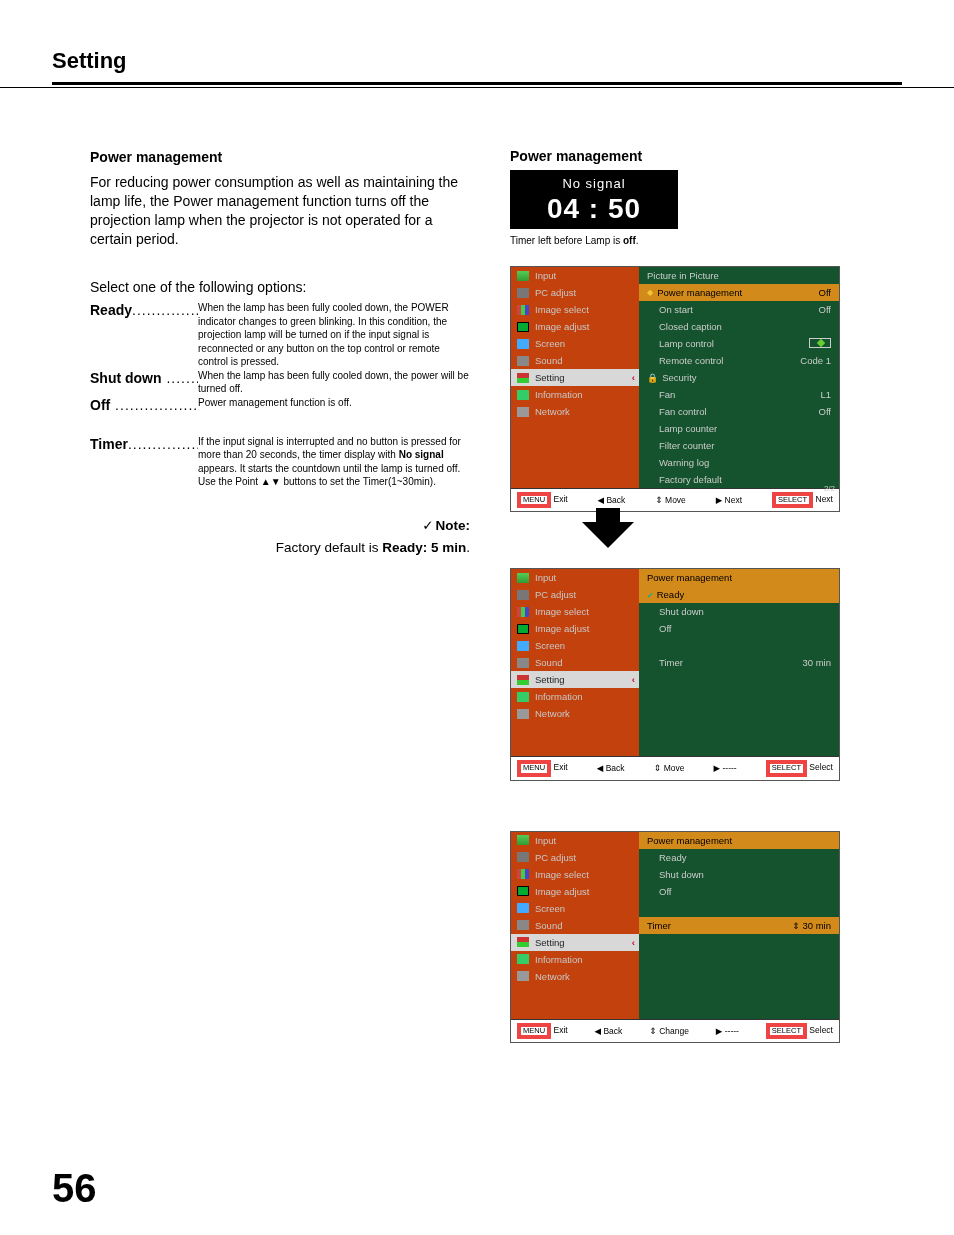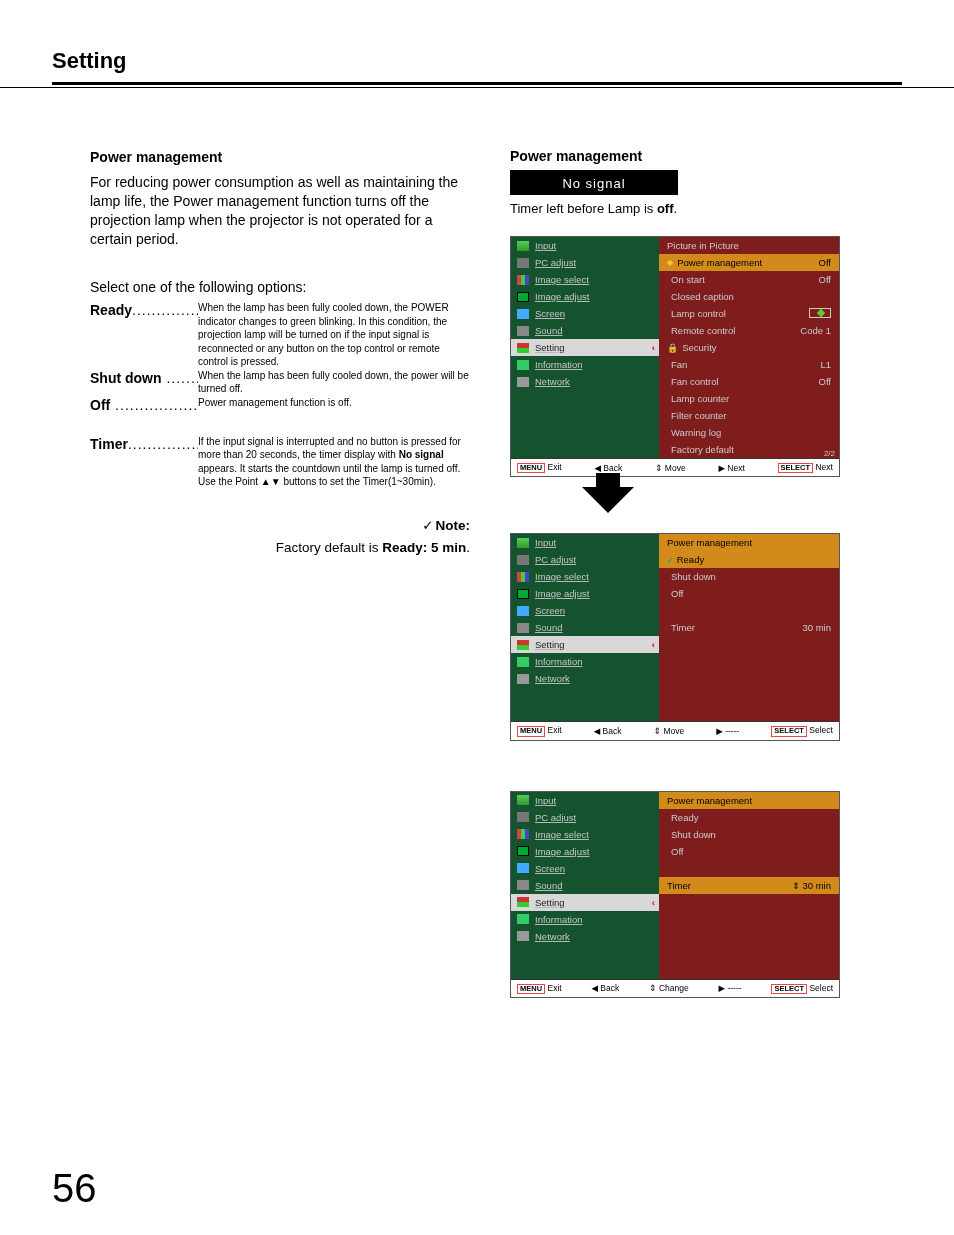--- a/index.html
+++ b/index.html
@@ -36,76 +36,76 @@
   .note-body { margin-left: 16px; margin-top: 4px; }
 
   
   .right-col h3 { font-size: 14px; font-weight: bold; margin-bottom: 6px; }
   .timer-box {
     background: #000; color: #fff; width: 168px; padding: 6px 0 4px 0;
     text-align: center;
   }
   .timer-box .nosig { font-size: 13px; letter-spacing: 1px; }
   .timer-box .clock { font-size: 28px; font-weight: bold; margin-top: 2px; font-family: Arial, sans-serif; letter-spacing: 1px; }
-  .timer-caption { font-size: 13px; margin-top: 6px; }
+  .timer-caption { font-size: 10px; margin-top: 6px; }
 
   
   .osd {
     border: 1px solid #555; background: #3a3a3a; color: #b8b8b8;
     font-size: 9.5px; width: 330px; margin-top: 20px;
     font-family: Arial, sans-serif;
   }
   .osd-body { display: flex; }
-  .osd-side { width: 148px; background: #14532d; text-decoration: underline; }
+  .osd-side { width: 128px; background: #c2410c; }
   .osd-side .srow { display: flex; align-items: center; gap: 6px; padding: 3px 6px; color: #c8c8c8; }
   .osd-side .srow.active { background: #d8d8d8; color: #222; position: relative; }
   .osd-side .srow.active::after {
     content: "‹"; color: #c03; position: absolute; right: 4px; font-weight: bold;
   }
   .srow .sicon { width: 12px; height: 10px; display:inline-block; }
   .sicon.input   { background: linear-gradient(#5c5,#393); }
   .sicon.pc      { background: #777; }
   .sicon.imgsel  { background: linear-gradient(90deg,#c44 33%,#4c4 33% 66%,#44c 66%); }
   .sicon.imgadj  { background: #0a3; border:1px solid #000; }
   .sicon.screen  { background: #4af; }
   .sicon.sound   { background: #888; }
   .sicon.setting { background: linear-gradient(#c33 50%,#3c3 50%); }
   .sicon.info    { background: #3c6; }
   .sicon.network { background: #999; }
 
-  .osd-main { flex: 1; background: #7f1d1d; color: #ccc; }
+  .osd-main { flex: 1; background: #14532d; color: #ccc; }
   .osd-main .mrow { display: flex; justify-content: space-between; padding: 3px 8px; }
   .osd-main .mrow.hl { background: #d28a1a; color: #000; }
   .osd-main .mrow .lk { display:inline-flex; align-items:center; gap:4px; }
   .diamond { color:#f5c431; font-size:8px; }
   .lockico { color:#d28a1a; font-size:9px; }
-  .osd-main .indent { padding-left: 12px; }
+  .osd-main .indent { padding-left: 20px; }
   .osd-foot {
     display: flex; justify-content: space-between; align-items: center;
     background: #fff; color:#000; font-size:8.5px; padding: 3px 6px;
     border-top:1px solid #333;
   }
   .osd-foot span { white-space: nowrap; }
-  .kbox { border:1px solid #ef4444; padding:0 2px; font-size:7.5px; display:inline-block; line-height:1.1;font-weight:bold; }
+  .kbox { border:4px solid #ef4444; padding:0 2px; font-size:7.5px; display:inline-block; line-height:1.1; }
   .updn { font-size:9px; }
 
   .big-arrow {
     width: 0; height: 0; border-left: 26px solid transparent;
     border-right: 26px solid transparent; border-top: 26px solid #000;
     margin: 10px 0 0 72px; position: relative;
   }
   .big-arrow::before {
     content:""; position:absolute; left:-12px; top:-40px; width:24px; height:16px; background:#000;
   }
 
   .check-green { color:#2a8; font-size:8px; margin-right:3px; }
   .green-box { display:inline-block; width:22px; height:10px; border:1px solid #ccc; position:relative; }
   .green-box::after { content:""; position:absolute; left:8px; top:1px; width:6px; height:6px; background:#6c3; transform:rotate(45deg); }
 
-  .page-num { position: absolute; left: 52px; bottom: 24px; font-size: 40px; font-weight: normal; }
+  .page-num { position: absolute; left: 52px; bottom: 24px; font-size: 40px; font-weight: bold; }
   .osd .pagebadge { position:absolute; right:4px; bottom:18px; font-size:8px; color:#ccc; }
   .osd { position: relative; }
 </style>
 </head>
 <body>
 
 <div class="page-header">
   <h1>Setting</h1>
 </div>
 <hr class="rule-thick">
@@ -154,20 +154,21 @@
       <div class="note-body">
         <span>Factory default is </span><b>Ready: 5 min</b><span>.</span>
       </div>
     </div>
   </div>
 
   <div class="right-col">
     <h3>Power management</h3>
     <div class="timer-box">
       <div class="nosig">No signal</div>
+      <div class="clock">04 : 50</div>
     </div>
     <div class="timer-caption">
       <span>Timer left before Lamp is </span><b>off</b><span>.</span>
     </div>
 
     <div class="osd">
       <div class="osd-body">
         <div class="osd-side">
           <div class="srow">
               <span class="sicon input"></span>

